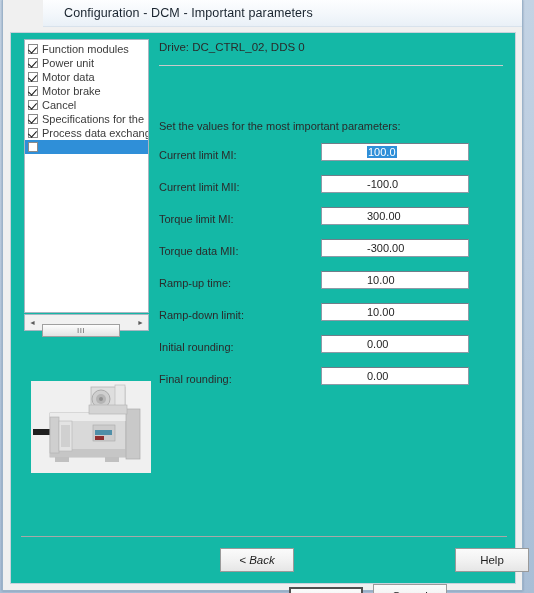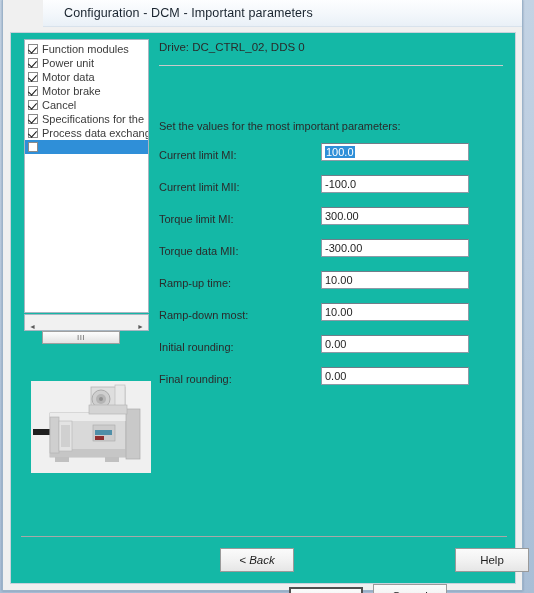--- a/index.html
+++ b/index.html
@@ -89,21 +89,21 @@
   .li-label { overflow: hidden; }
 
   
   #hscroll {
     position: absolute;
     left: 13px; top: 281px;
     width: 125px; height: 17px;
     background: #f1f1f1;
     border: 1px solid #a9b6c2;
     display: flex;
-    align-items: flex-end;
+    align-items: center;
   }
   .sb-arrow {
     width: 15px;
     background: #f1f1f1;
     display: flex; align-items: center; justify-content: center;
     font-size: 7px; color: #5a5a5a;
   }
   .sb-track { flex: 1; position: relative; background: #f4f4f4; }
   .sb-thumb {
     position: absolute;
@@ -169,21 +169,21 @@
     background: #ffffff;
     border: 1px solid #8d9aa6;
     border-top-color: #707d89;
     font-size: 11px;
     color: #1d1d1d;
     display: flex;
     align-items: center;
     padding-left: 3px;
     overflow: hidden;
   }
-  .fld .val { white-space: nowrap; }
+  .fld .val { white-space: nowrap; margin-left: 42px; }
   .fld.selected .val {
     background: #2f8fd8;
     color: #ffffff;
     padding: 0 1px;
   }
 
   
   #foot-rule {
     position: absolute;
     left: 10px; top: 503px;
@@ -329,21 +329,21 @@
             <span class="val">-300.00</span>
           </div>
         </div>
         <div class="row">
           <div class="lab">Ramp-up time:</div>
           <div class="fld">
             <span class="val">10.00</span>
           </div>
         </div>
         <div class="row">
-          <div class="lab">Ramp-down most:</div>
+          <div class="lab">Ramp-down limit:</div>
           <div class="fld">
             <span class="val">10.00</span>
           </div>
         </div>
         <div class="row">
           <div class="lab">Initial rounding:</div>
           <div class="fld">
             <span class="val">0.00</span>
           </div>
         </div>

